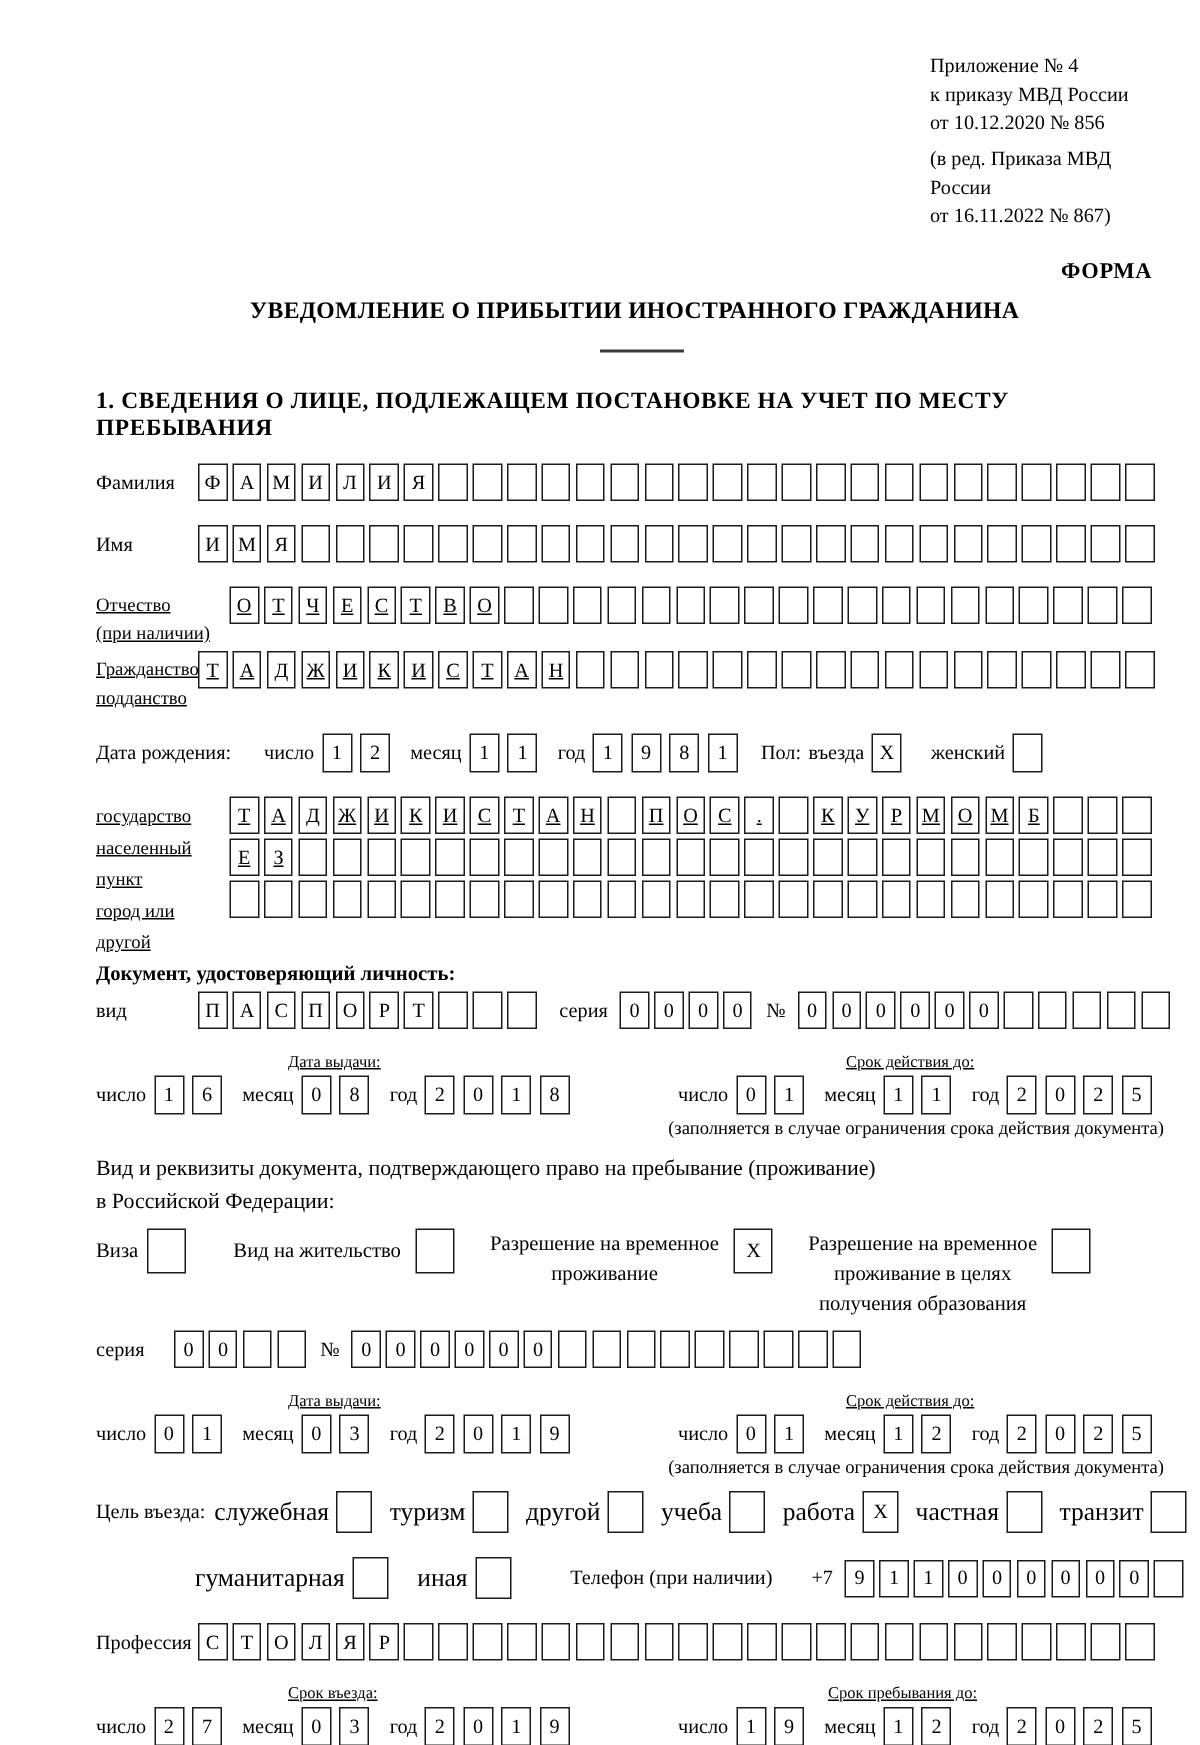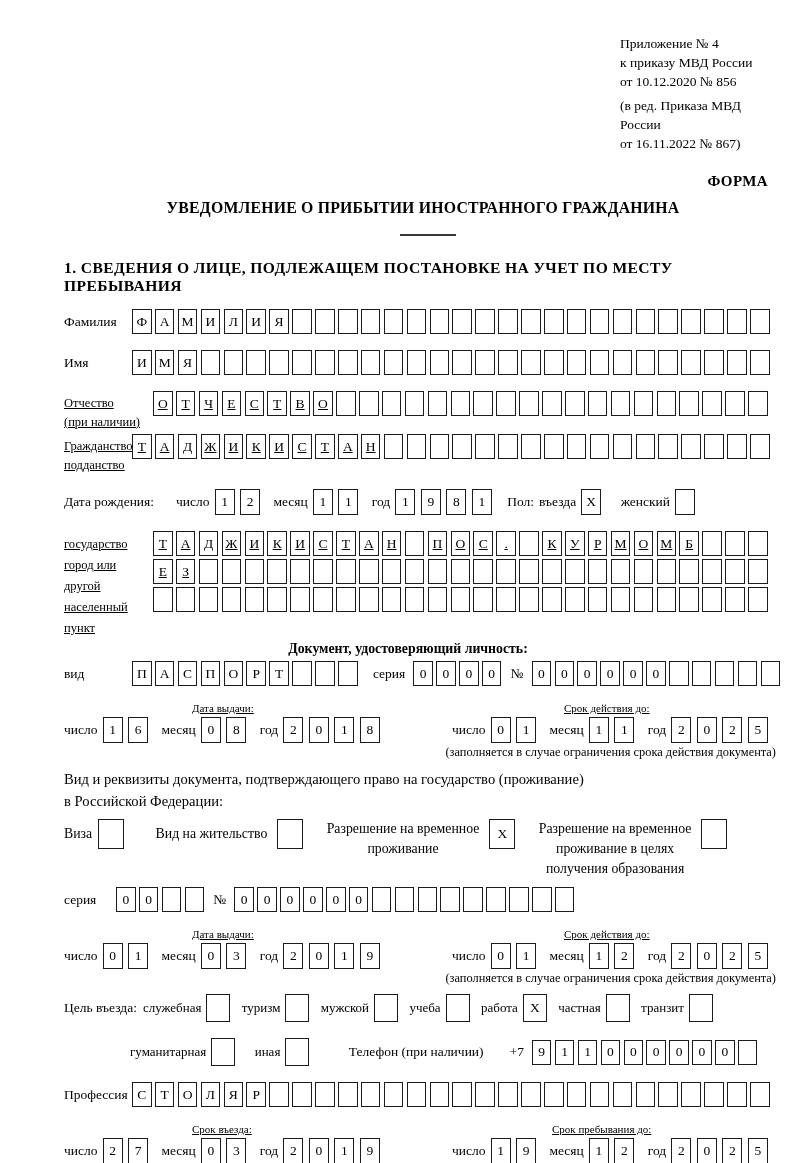--- a/index.html
+++ b/index.html
@@ -60,24 +60,24 @@
   
   .intro { font-size: 14.6px; line-height: 22px; margin-top: 8px; }
   .optrow { display: flex; align-items: flex-start; margin-top: 7px; }
   .opt { display: flex; align-items: flex-start; justify-content: flex-end; }
   .optlbl { font-size: 13.8px; padding-top: 7px; }
   .optlines { font-size: 13.8px; line-height: 20px; text-align: center; }
   .optbox { margin-left: 10px; }
 
   
   .pitem { display: flex; align-items: center; }
-  .pitem .plbl { font-size: 13px; margin-right: 5px; }
+  .pitem .plbl { font-size: 17px; margin-right: 5px; }
 
   .mt6 { margin-top: 6px; } .mt8 { margin-top: 8px; } .mt14 { margin-top: 14px; }
-  .heading-center { text-align: center; font-weight: bold; font-size: 13.8px; margin-top: 2px; margin-bottom: 4px; padding-right: 30px; }
+  .heading-center { text-align: left; font-weight: bold; font-size: 13.8px; margin-top: 2px; margin-bottom: 4px; padding-right: 30px; }
 </style>
 </head>
 <body>
 
 <div class="page">
 
   <div class="hnote">
     <div>Приложение № 4</div>
     <div>к приказу МВД России</div>
     <div>от 10.12.2020 № 856</div>
@@ -265,22 +265,22 @@
         </span>
       <span class="dlbl ml14">женский</span>
       <span class="cells dcells">
           <span class="cell"></span>
         </span>
     </div>
 
     <div class="row mt6">
       <span class="lblcol w89" style="line-height:21px">
         <div>государство</div>
+        <div>населенный пункт</div>
         <div>город или другой</div>
-        <div>населенный пункт</div>
       </span>
       <span class="cellrows">
         <span class="cells">
             <span class="cell">Т</span>
             <span class="cell">А</span>
             <span class="cell">Д</span>
             <span class="cell">Ж</span>
             <span class="cell">И</span>
             <span class="cell">К</span>
             <span class="cell">И</span>
@@ -447,21 +447,21 @@
               <span class="cell">0</span>
               <span class="cell">2</span>
               <span class="cell">5</span>
             </span>
         </div>
       </div>
     </div>
     <div class="dnote">(заполняется в случае ограничения срока действия документа)</div>
 
     <div class="intro">
-      <div>Вид и реквизиты документа, подтверждающего право на государство (проживание)</div>
+      <div>Вид и реквизиты документа, подтверждающего право на пребывание (проживание)</div>
       <div>в Российской Федерации:</div>
     </div>
 
     <div class="optrow">
       <div class="opt">
         <span class="optlbl">Виза</span>
         <span class="cells bigcell optbox" style="margin-left:6px">
             <span class="cell"></span>
           </span>
       </div>
@@ -576,21 +576,21 @@
             <span class="cell"></span>
           </span>
       </span>
       <span class="pitem" style="margin-left:8px">
         <span class="plbl">туризм</span>
         <span class="cells midcell">
             <span class="cell"></span>
           </span>
       </span>
       <span class="pitem" style="margin-left:8px">
-        <span class="plbl">мужской</span>
+        <span class="plbl">другой</span>
         <span class="cells midcell">
             <span class="cell"></span>
           </span>
       </span>
       <span class="pitem" style="margin-left:8px">
         <span class="plbl">учеба</span>
         <span class="cells midcell">
             <span class="cell"></span>
           </span>
       </span>

